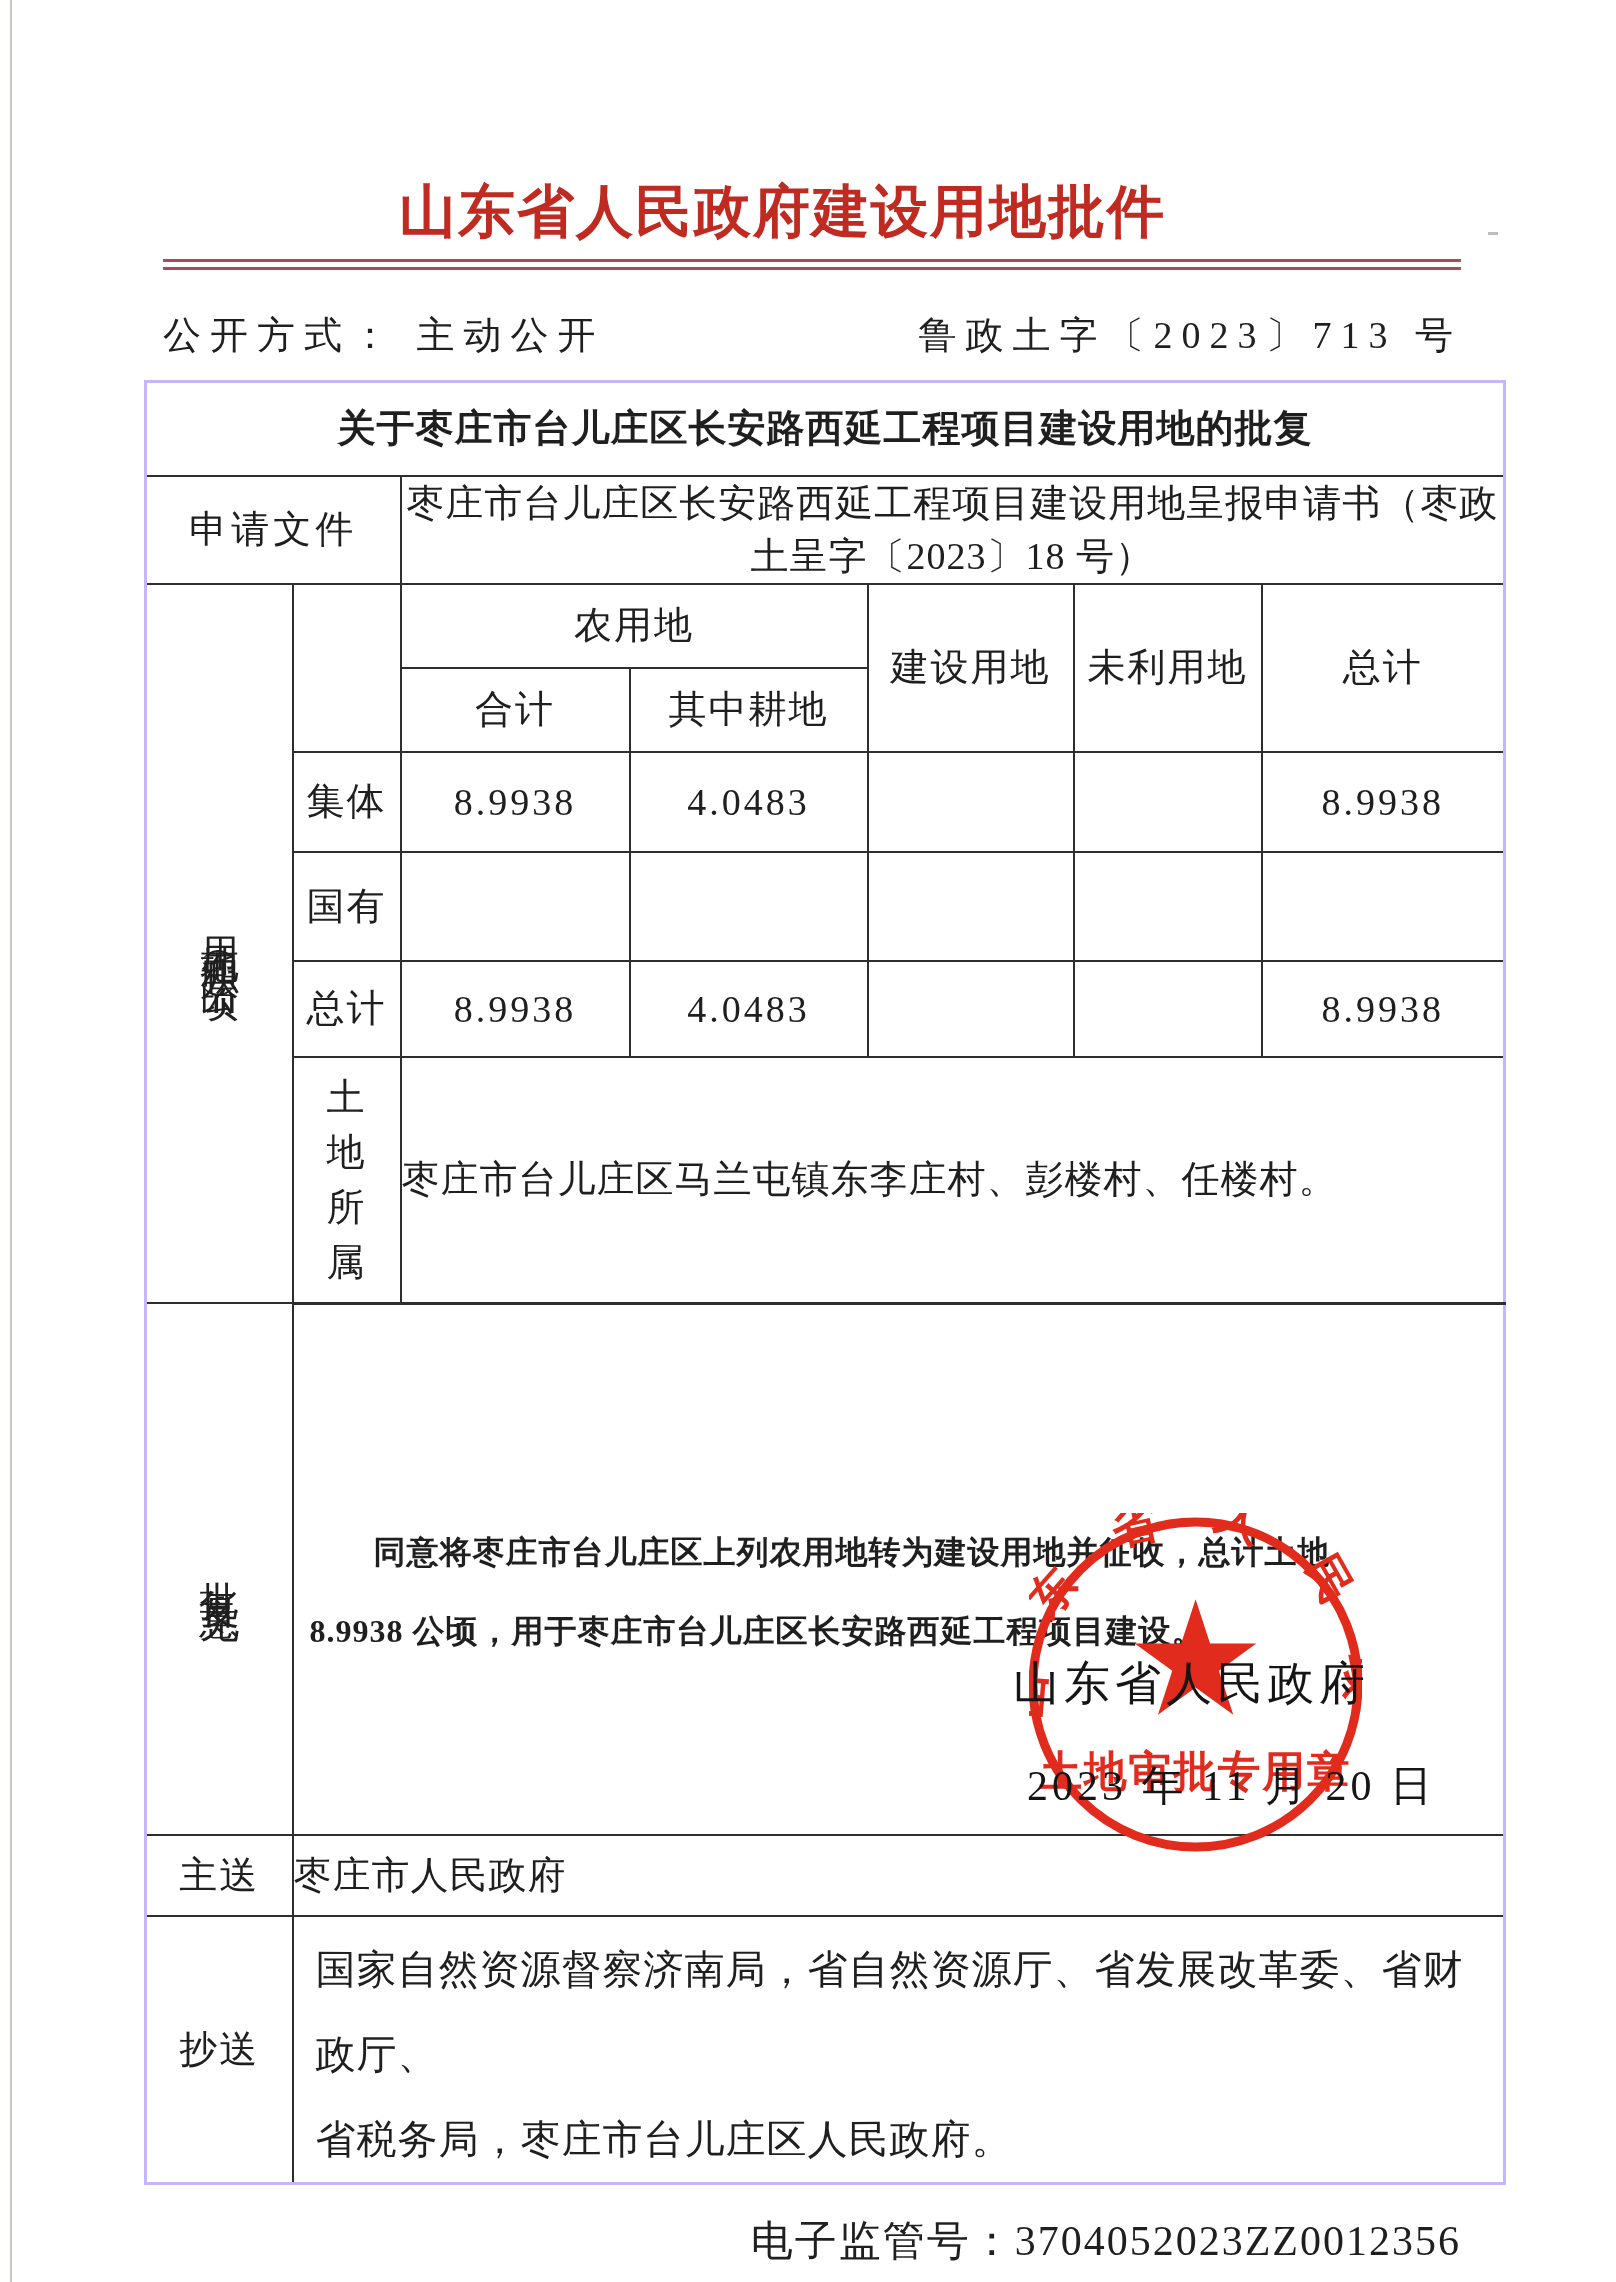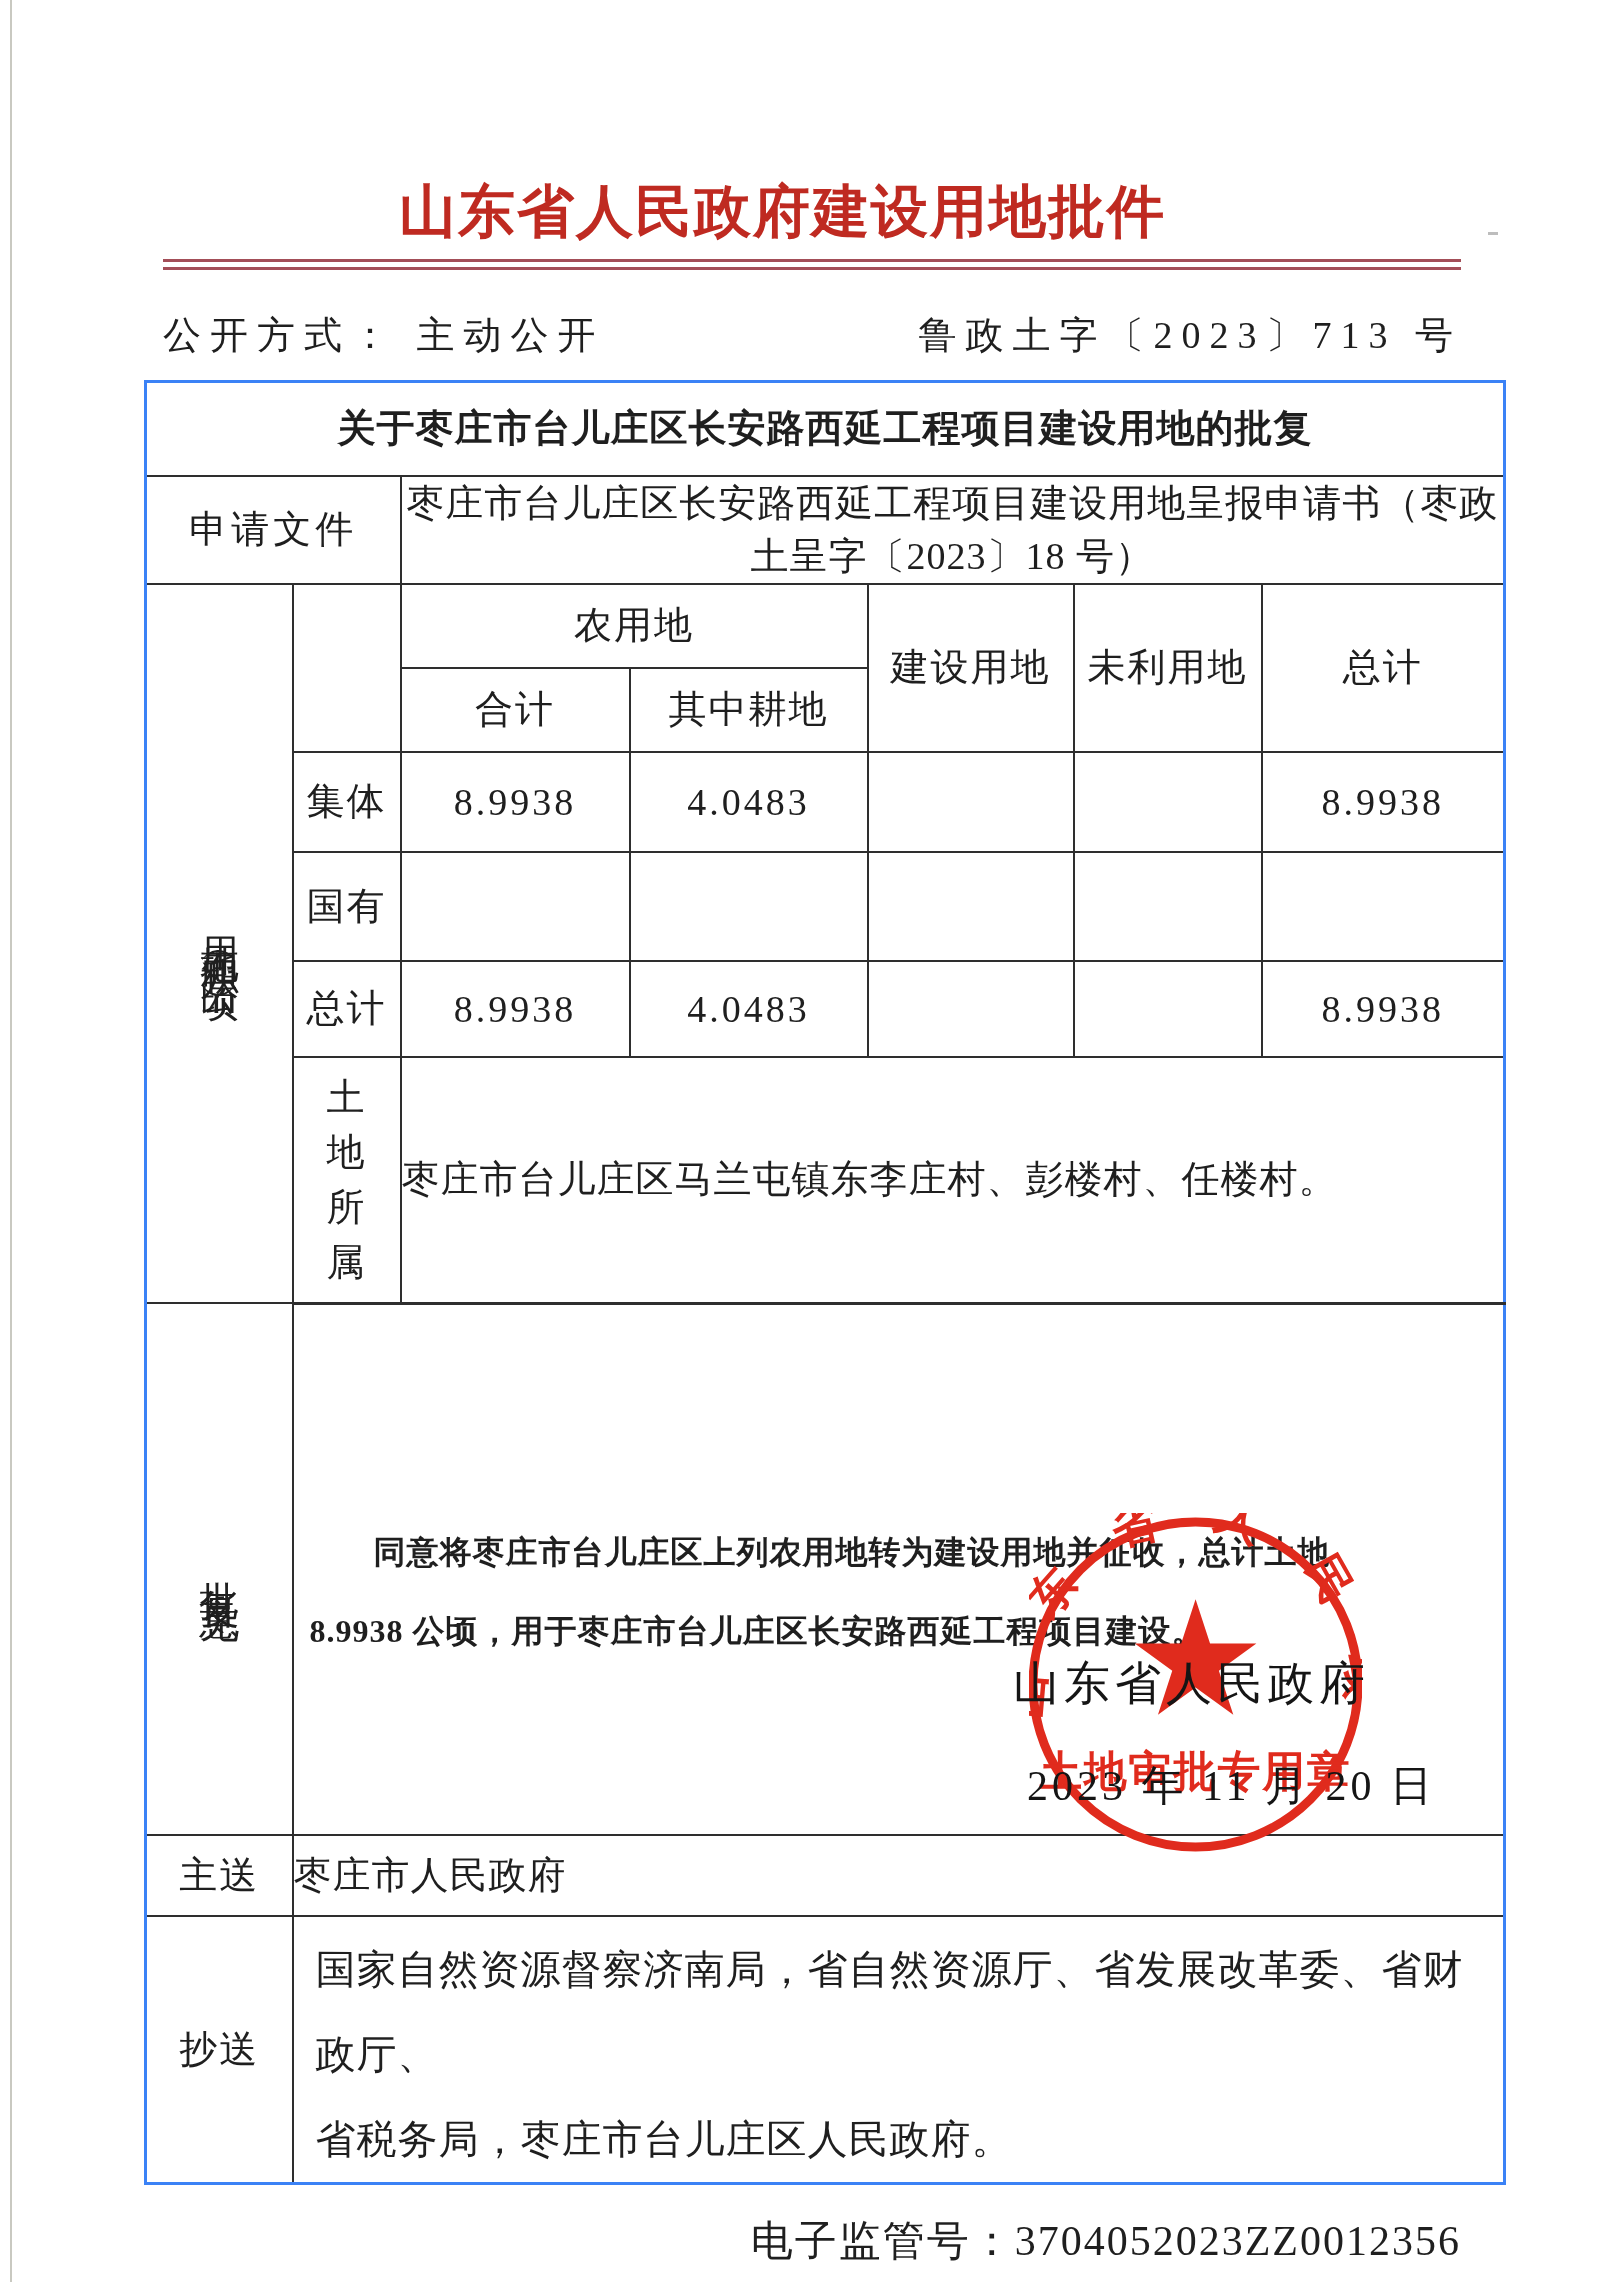--- a/index.html
+++ b/index.html
@@ -20,21 +20,21 @@
     border-top:3px solid #a34e58;border-bottom:3px solid #a34e58;
   }
   .meta-row{
     margin:42px 155px 0 163px;display:flex;justify-content:space-between;align-items:baseline;
     font-size:38px;line-height:46px;letter-spacing:9px;
   }
 
   table.main{
     border-collapse:collapse;table-layout:fixed;
     width:1357px;margin-left:144px;margin-top:22px;
-    border:3px solid #3b82f6;
+    border:3px solid #c4b5fd;
   }
   table.main td{border:2px solid #2e2e2e;vertical-align:middle;font-size:38px;padding:0;}
   tr.sect-end td{border-bottom-width:3px;}
 
   td.c{text-align:center;}
   td.doc-head{font-size:39px;font-weight:600;letter-spacing:1px;}
   td.app-label{font-size:40px;letter-spacing:4px;}
   td.app-content{font-size:38px;line-height:53px;letter-spacing:1px;padding:6px 10px;}
   td.vlabel{text-align:center;}
   .vtext{

